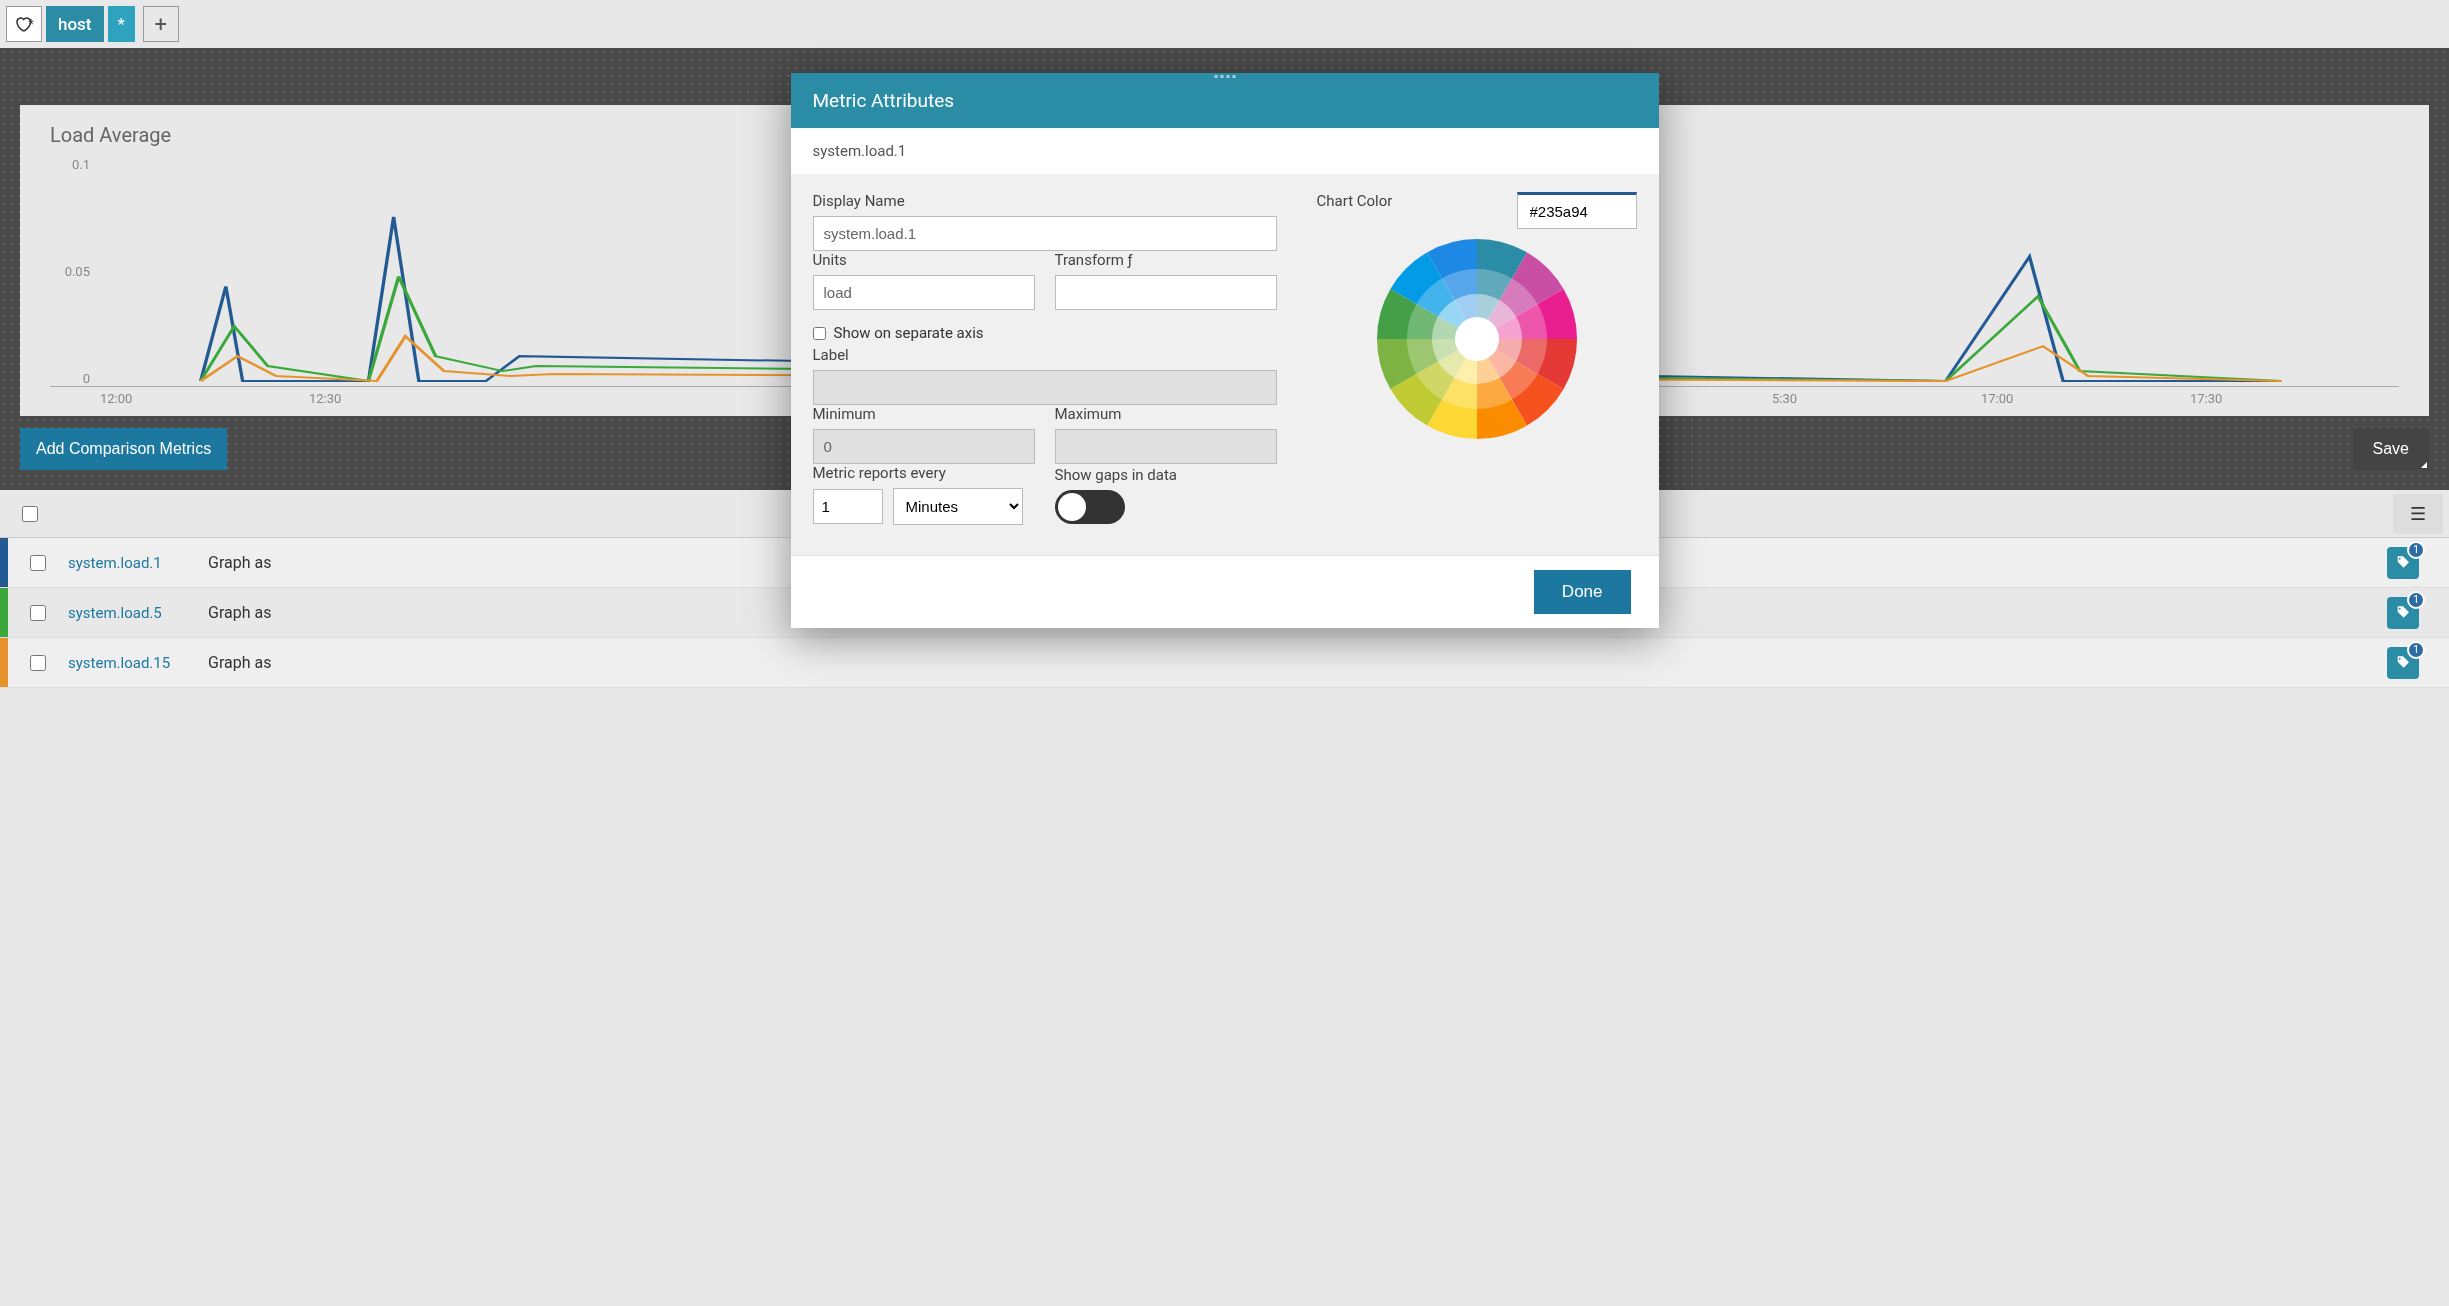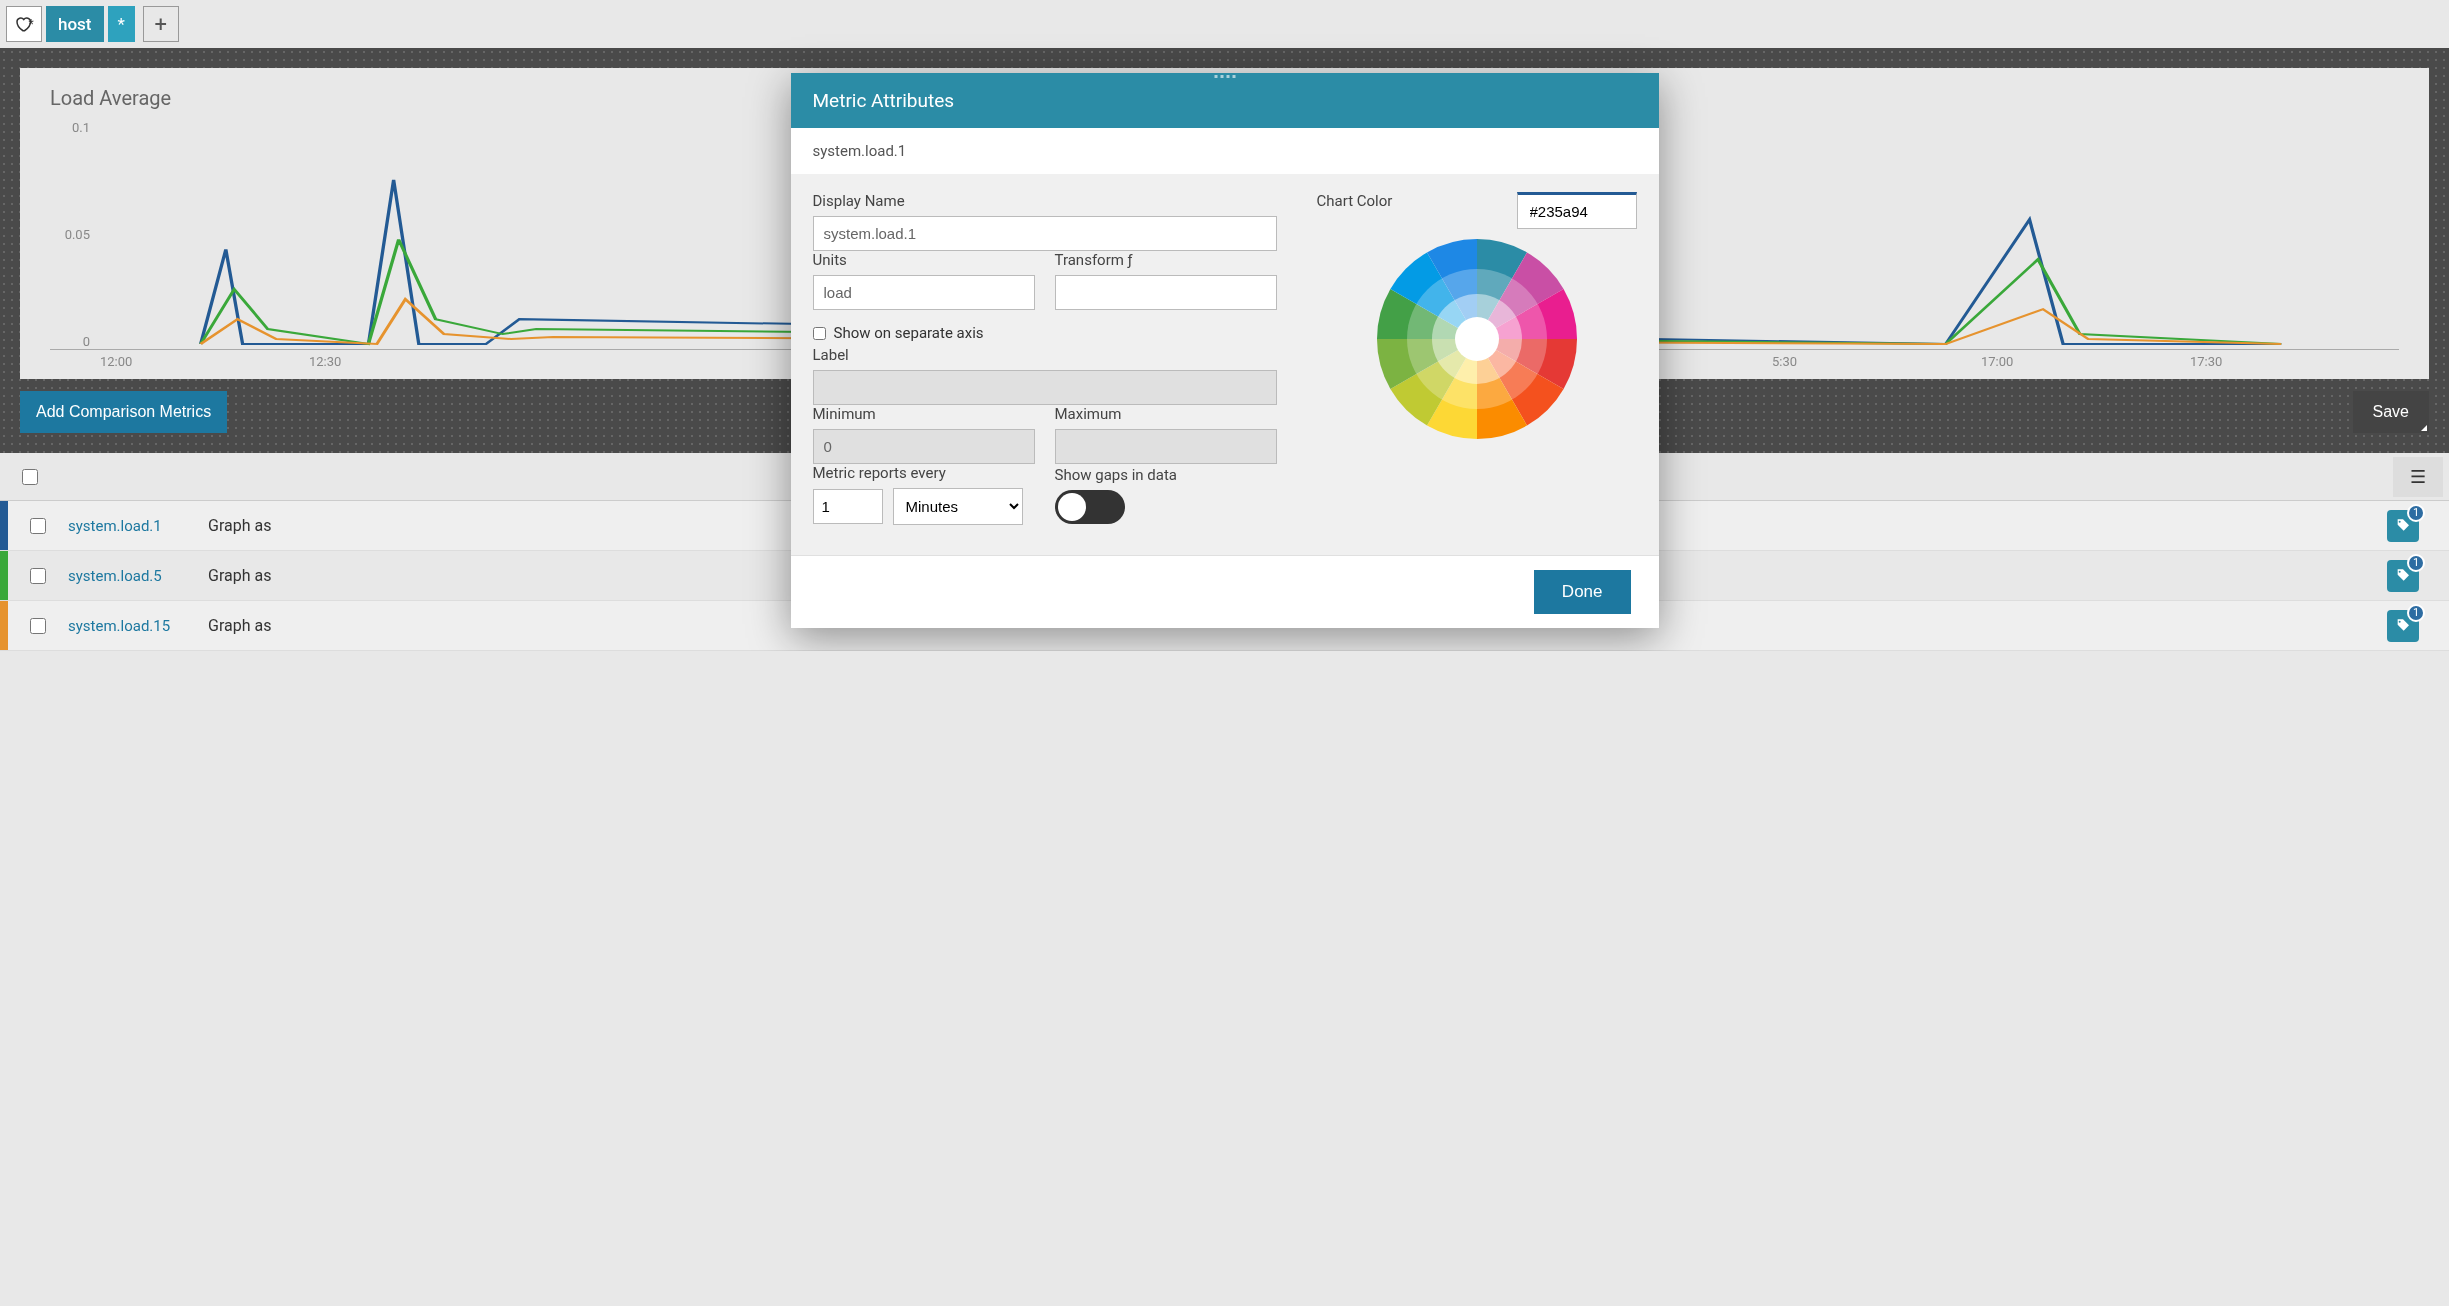--- a/index.html
+++ b/index.html
@@ -7,21 +7,21 @@
 
 
 .tab-bar { display: flex; align-items: center; padding: 6px 6px; gap: 4px; background: #e8e8e8; }
 .tab-heart { width: 36px; height: 36px; border: 1px solid #999; background: #fff; display: flex; align-items: center; justify-content: center; cursor: pointer; }
 .tab-host { background: #2b8ca6; color: #fff; padding: 8px 12px; font-size: 17px; font-weight: 500; cursor: pointer; }
 .tab-star { background: #2ea2be; color: #fff; padding: 8px 10px; font-size: 17px; cursor: pointer; }
 .tab-add { width: 36px; height: 36px; border: 1px solid #999; background: transparent; display: flex; align-items:center; justify-content:center; font-size: 22px; color:#555; cursor:pointer; margin-left:4px; }
 
 
 .workspace { background: #4a4a4a; background-image: radial-gradient(#666 1px, transparent 1px); background-size: 8px 8px; padding: 20px; position: relative; }
-.chart-card { background: #e8e8e8; padding: 18px 30px 10px 30px; }
+.chart-card { background: #e8e8e8; padding: 18px 30px 10px 30px; margin-top: 37px; }
 .chart-title { font-size: 20px; color: #666; margin-bottom: 10px; }
 .chart-area { height: 230px; position: relative; border-bottom: 1px solid #aaa; }
 .chart-area svg { width:100%; height:100%; }
 .ylabels { position:absolute; left:0; top:0; height:100%; display:flex; flex-direction:column; justify-content:space-between; padding-bottom:0; color:#888; font-size:13px; align-items:flex-end; width:40px; }
 .xlabels { display:flex; color:#888; font-size:13px; margin-left:50px; margin-top:4px; }
 .xlabels span { flex:1; text-align:left; }
 .action-row { display:flex; justify-content:space-between; align-items:flex-end; margin-top: 12px; }
 .btn-primary { background:#1d78a0; color:#fff; padding:12px 16px; font-size:16px; border:none; cursor:pointer; }
 .btn-save { background:#444; color:#fff; padding:12px 20px; font-size:16px; border:none; cursor:pointer; position:relative; }
 .btn-save::after { content:''; position:absolute; bottom:2px; right:2px; width:0; height:0; border-left:6px solid transparent; border-bottom:6px solid #fff; }

